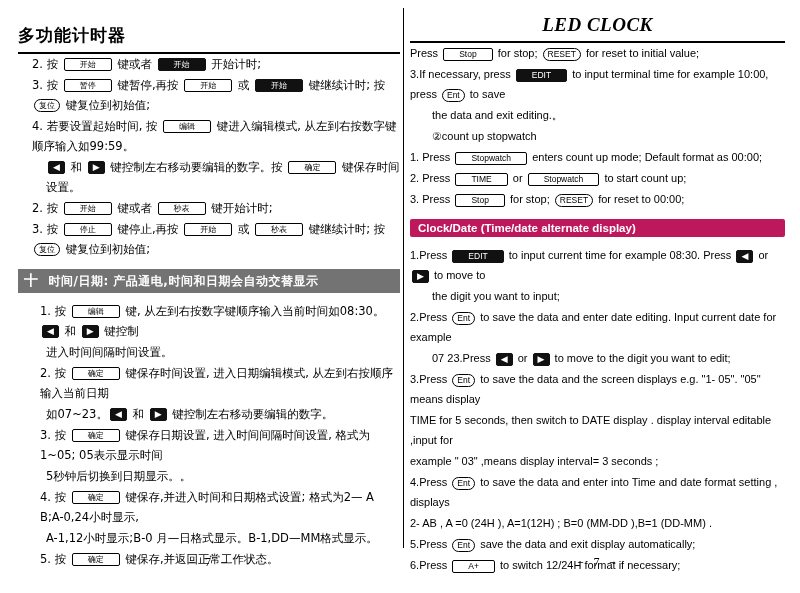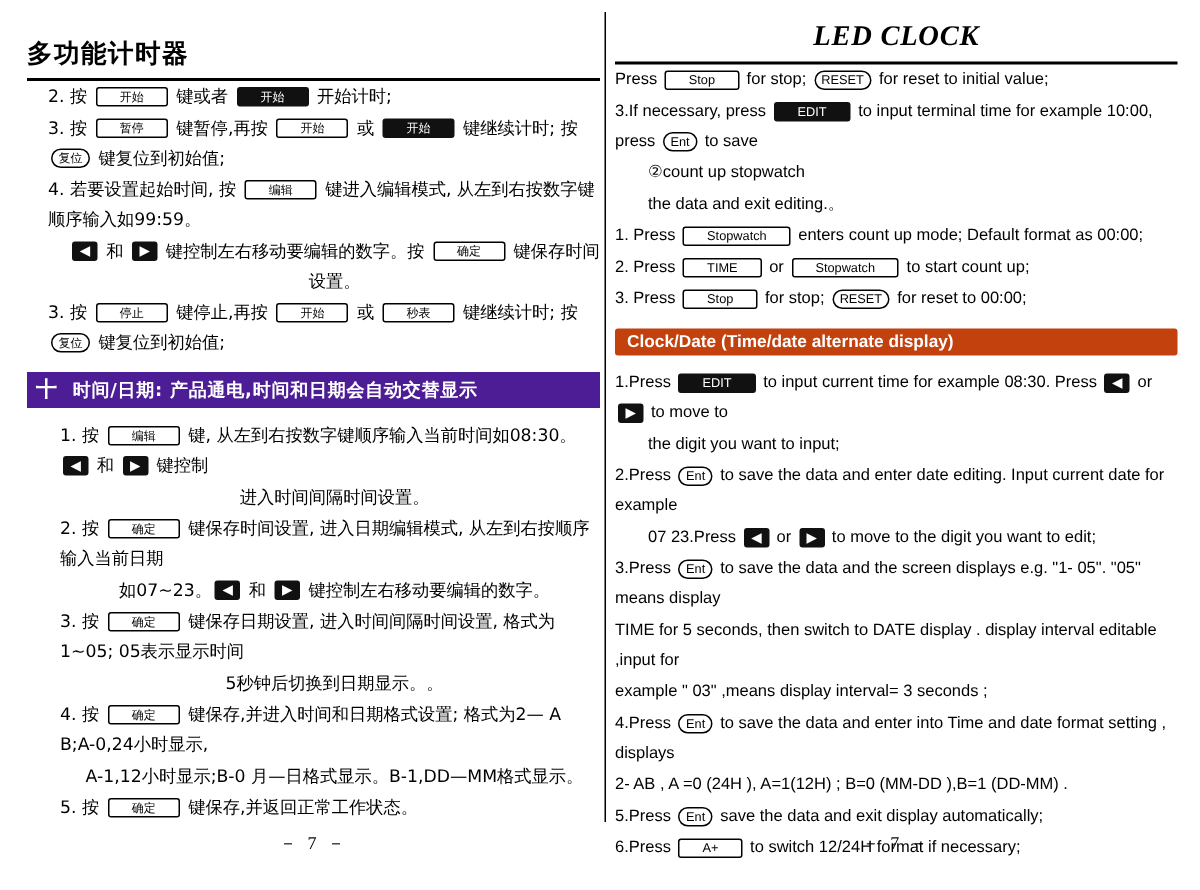--- a/index.html
+++ b/index.html
@@ -36,21 +36,21 @@
   .cn{
     font-family:"DejaVu Sans", sans-serif;
     font-size:11.5px;line-height:20px;
   }
   .en{
     font-family:"Liberation Sans", sans-serif;
     font-size:11px;line-height:20px;
   }
   .item{display:block;margin:0 0 1px 0;}
   .indent1{padding-left:14px;}
-  .indent2{padding-left:28px;text-align:center;}
+  .indent2{padding-left:28px;}
   .indent3{padding-left:22px;}
 
   
   .key{
     display:inline-block;
     border:1px solid #000;
     border-radius:2px;
     padding:0 15px;
     margin:0 2px;
     font-size:8.5px;
@@ -61,30 +61,30 @@
     white-space:nowrap;
   }
   .key.cnk{font-family:"DejaVu Sans", sans-serif;font-size:8px;}
   .key.dark{background:#111;color:#fff;border-color:#111;}
   .key.round{border-radius:7px;padding:0 4px;}
   .key.arrow{padding:0 4px;font-size:9px;}
   .key.dark.arrow{background:#111;color:#fff;}
 
   
   .blackbar{
-    background:#4c1d95;color:#fff;
+    background:#737373;color:#fff;
     font-family:"DejaVu Sans", sans-serif;
     font-size:12px;font-weight:bold;
     padding:3px 6px;
     margin:10px 0 8px 0;
     letter-spacing:.5px;
   }
   .blackbar .plus{font-size:14px;margin-right:10px;}
   .blackbar-r{
-    background:#c2410c;color:#fff;
+    background:#be185d;color:#fff;
     font-family:"Liberation Sans", sans-serif;
     font-size:11.5px;font-weight:bold;
     padding:3px 8px;
     margin:10px 0 8px 0;
     border-radius:2px;
   }
 
   
   .pgnum{
     position:absolute;bottom:22px;width:100%;
@@ -102,20 +102,21 @@
 
   <div class="col-left">
     <div class="hdr-cn">多功能计时器</div>
     <div class="rule"></div>
 
     <div class="cn" id="left-sec1">
         <div class="item indent1">2. 按 <span class="key cnk">开始</span> 键或者 <span class="key cnk dark">开始</span> 开始计时;</div>
         <div class="item indent1">3. 按 <span class="key cnk">暂停</span> 键暂停,再按 <span class="key cnk">开始</span> 或 <span class="key cnk dark">开始</span> 键继续计时; 按 <span class="key cnk round">复位</span> 键复位到初始值;</div>
         <div class="item indent1">4. 若要设置起始时间, 按 <span class="key cnk">编辑</span> 键进入编辑模式, 从左到右按数字键顺序输入如99:59。</div>
         <div class="item indent2"><span class="key dark arrow">◀</span> 和 <span class="key dark arrow">▶</span> 键控制左右移动要编辑的数字。按 <span class="key cnk">确定</span> 键保存时间设置。</div>
+        <div class="item indent1">2. 按 <span class="key cnk">开始</span> 键或者 <span class="key cnk">秒表</span> 键开始计时;</div>
         <div class="item indent1">3. 按 <span class="key cnk">停止</span> 键停止,再按 <span class="key cnk">开始</span> 或 <span class="key cnk">秒表</span> 键继续计时; 按 <span class="key cnk round">复位</span> 键复位到初始值;</div>
       </div>
 
     <div class="blackbar">
       <span class="plus">十</span><span>时间/日期:  产品通电,时间和日期会自动交替显示</span>
     </div>
 
     <div class="cn" id="left-sec2">
         <div class="item indent3">1. 按 <span class="key cnk">编辑</span> 键, 从左到右按数字键顺序输入当前时间如08:30。<span class="key dark arrow">◀</span> 和 <span class="key dark arrow">▶</span> 键控制</div>
         <div class="item indent2">进入时间间隔时间设置。</div>
@@ -129,22 +130,22 @@
       </div>
   </div>
 
   <div class="col-right">
     <div class="hdr-en">LED CLOCK</div>
     <div class="rule-r"></div>
 
     <div class="en" id="right-sec1">
         <div class="item ">   Press <span class="key ">Stop</span> for stop; <span class="key round">RESET</span> for reset to initial value;</div>
         <div class="item ">3.If necessary, press <span class="key dark">EDIT</span> to input terminal time for example 10:00, press <span class="key round">Ent</span> to save</div>
+        <div class="item indent3">the data and exit editing.。</div>
         <div class="item indent3">②count up stopwatch</div>
-        <div class="item indent3">the data and exit editing.。</div>
         <div class="item ">1. Press <span class="key ">Stopwatch</span> enters count up mode; Default format as 00:00;</div>
         <div class="item ">2. Press <span class="key ">TIME</span> or <span class="key ">Stopwatch</span> to start count up;</div>
         <div class="item ">3. Press <span class="key ">Stop</span> for stop; <span class="key round">RESET</span> for reset to 00:00;</div>
       </div>
 
     <div class="blackbar-r">Clock/Date (Time/date alternate display)</div>
 
     <div class="en" id="right-sec2">
         <div class="item ">1.Press <span class="key dark">EDIT</span> to input current time for example 08:30. Press <span class="key dark arrow">◀</span> or <span class="key dark arrow">▶</span> to move to</div>
         <div class="item indent3">the digit you want to input;</div>

